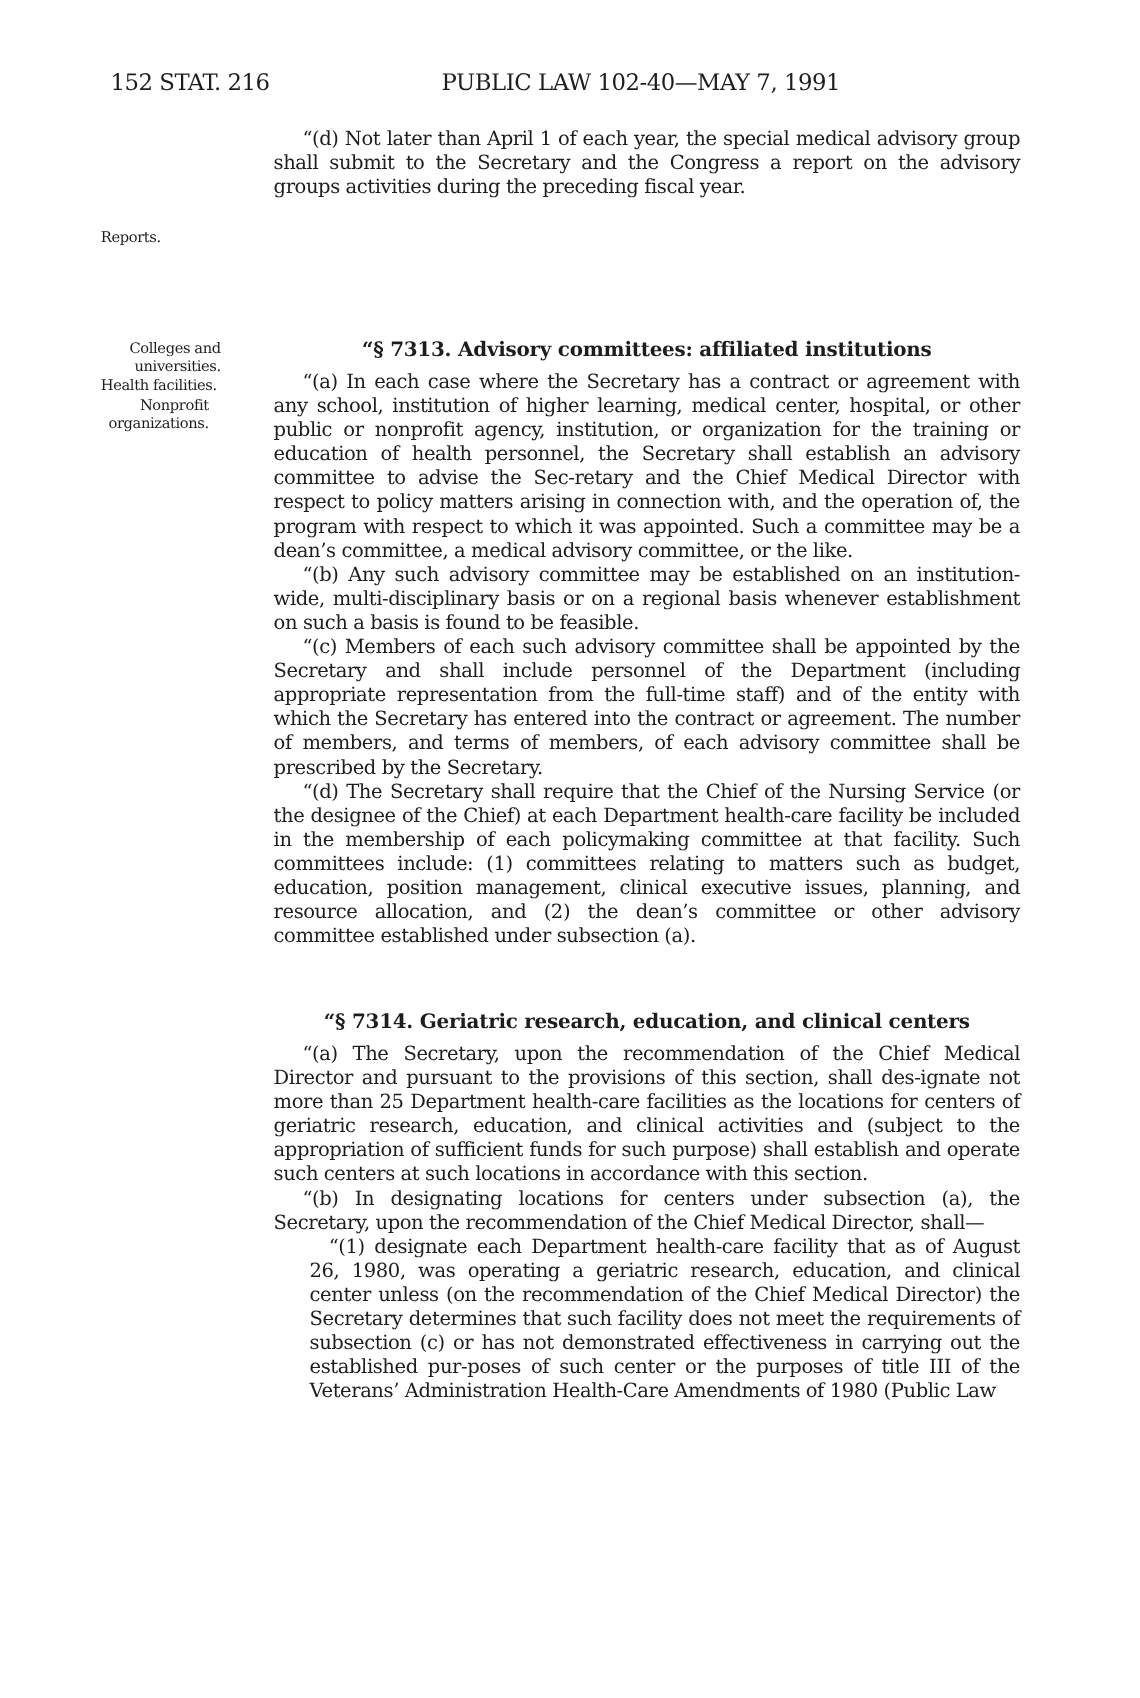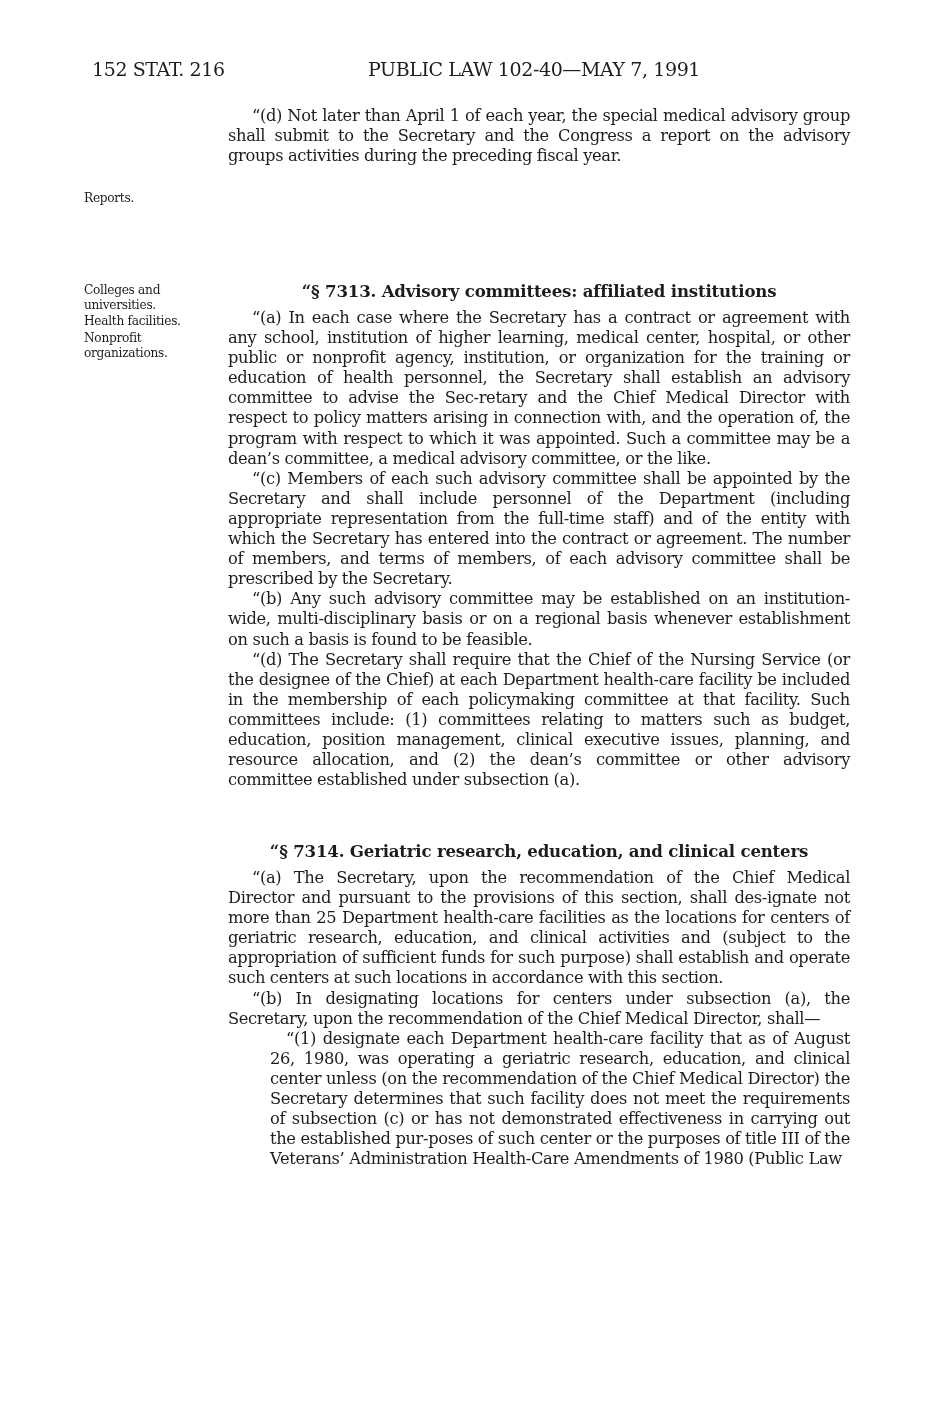--- a/index.html
+++ b/index.html
@@ -3,24 +3,24 @@
 <meta charset="utf-8">
 <style>
   html, body { margin: 0; padding: 0; }
   body {
     width: 950px; height: 1415px; background: #ffffff; position: relative; overflow: hidden;
     font-family: "DejaVu Serif", "Liberation Serif", serif; color: #1d1d1d;
   }
   .header { position: absolute; top: 58px; left: 92px; width: 760px; height: 30px; }
   .header .stat { position: absolute; left: 0; top: 0; font-size: 19px; letter-spacing: -0.4px; }
   .header .title { position: absolute; left: 276px; top: 0; font-size: 19px; letter-spacing: -0.4px; }
-  .margin-note { position: absolute; left: 84px; font-size: 12.2px; line-height: 15px; letter-spacing: -0.3px; }
+  .margin-note { position: absolute; left: 84px; font-size: 12.2px; line-height: 15px; letter-spacing: -0.3px; text-align: right; }
   .col { position: absolute; left: 228px; width: 622px; font-size: 16.3px; line-height: 20.1px; letter-spacing: -0.35px; }
   .col p { margin: 0; text-align: justify; text-align-last: left; text-indent: 24px; }
-  .col p.item { margin-left: 42px; text-indent: 16px; }
+  .col p.item { margin-left: 30px; text-indent: 16px; }
   .col h2 { margin: 0; font-size: 16.6px; font-weight: bold; letter-spacing: -0.2px; line-height: 22px; text-align: center; }
 </style>
 </head>
 <body>
 
 <div class="header">
   <span class="stat">152 STAT. 216</span>
   <span class="title">PUBLIC LAW 102-40—MAY 7, 1991</span>
 </div>
 
@@ -30,22 +30,22 @@
 <div class="margin-note" style="top:331px; width:90px;">Nonprofit organizations.</div>
 
 <div class="col" style="top:106px;">
   <p>“(d) Not later than April 1 of each year, the special medical advisory group shall submit to the Secretary and the Congress a report on the advisory groups activities during the preceding fiscal year.</p>
 </div>
 
 <div class="col" style="top:280px;">
   <h2>“§ 7313. Advisory committees: affiliated institutions</h2>
   <div style="height:6px;"></div>
   <p>“(a) In each case where the Secretary has a contract or agreement with any school, institution of higher learning, medical center, hospital, or other public or nonprofit agency, institution, or organization for the training or education of health personnel, the Secretary shall establish an advisory committee to advise the Sec-retary and the Chief Medical Director with respect to policy matters arising in connection with, and the operation of, the program with respect to which it was appointed. Such a committee may be a dean’s committee, a medical advisory committee, or the like.</p>
+  <p>“(b) Any such advisory committee may be established on an institution-wide, multi-disciplinary basis or on a regional basis whenever establishment on such a basis is found to be feasible.</p>
   <p>“(c) Members of each such advisory committee shall be appointed by the Secretary and shall include personnel of the Department (including appropriate representation from the full-time staff) and of the entity with which the Secretary has entered into the contract or agreement. The number of members, and terms of members, of each advisory committee shall be prescribed by the Secretary.</p>
-  <p>“(b) Any such advisory committee may be established on an institution-wide, multi-disciplinary basis or on a regional basis whenever establishment on such a basis is found to be feasible.</p>
   <p>“(d) The Secretary shall require that the Chief of the Nursing Service (or the designee of the Chief) at each Department health-care facility be included in the membership of each policymaking committee at that facility. Such committees include: (1) committees relating to matters such as budget, education, position management, clinical executive issues, planning, and resource allocation, and (2) the dean’s committee or other advisory committee established under subsection (a).</p>
 </div>
 
 <div class="col" style="top:840px;">
   <h2>“§ 7314. Geriatric research, education, and clinical centers</h2>
   <div style="height:6px;"></div>
   <p>“(a) The Secretary, upon the recommendation of the Chief Medical Director and pursuant to the provisions of this section, shall des-ignate not more than 25 Department health-care facilities as the locations for centers of geriatric research, education, and clinical activities and (subject to the appropriation of sufficient funds for such purpose) shall establish and operate such centers at such locations in accordance with this section.</p>
   <p>“(b) In designating locations for centers under subsection (a), the Secretary, upon the recommendation of the Chief Medical Director, shall—</p>
   <p class="item">“(1) designate each Department health-care facility that as of August 26, 1980, was operating a geriatric research, education, and clinical center unless (on the recommendation of the Chief Medical Director) the Secretary determines that such facility does not meet the requirements of subsection (c) or has not demonstrated effectiveness in carrying out the established pur-poses of such center or the purposes of title III of the Veterans’ Administration Health-Care Amendments of 1980 (Public Law</p>
 </div>

